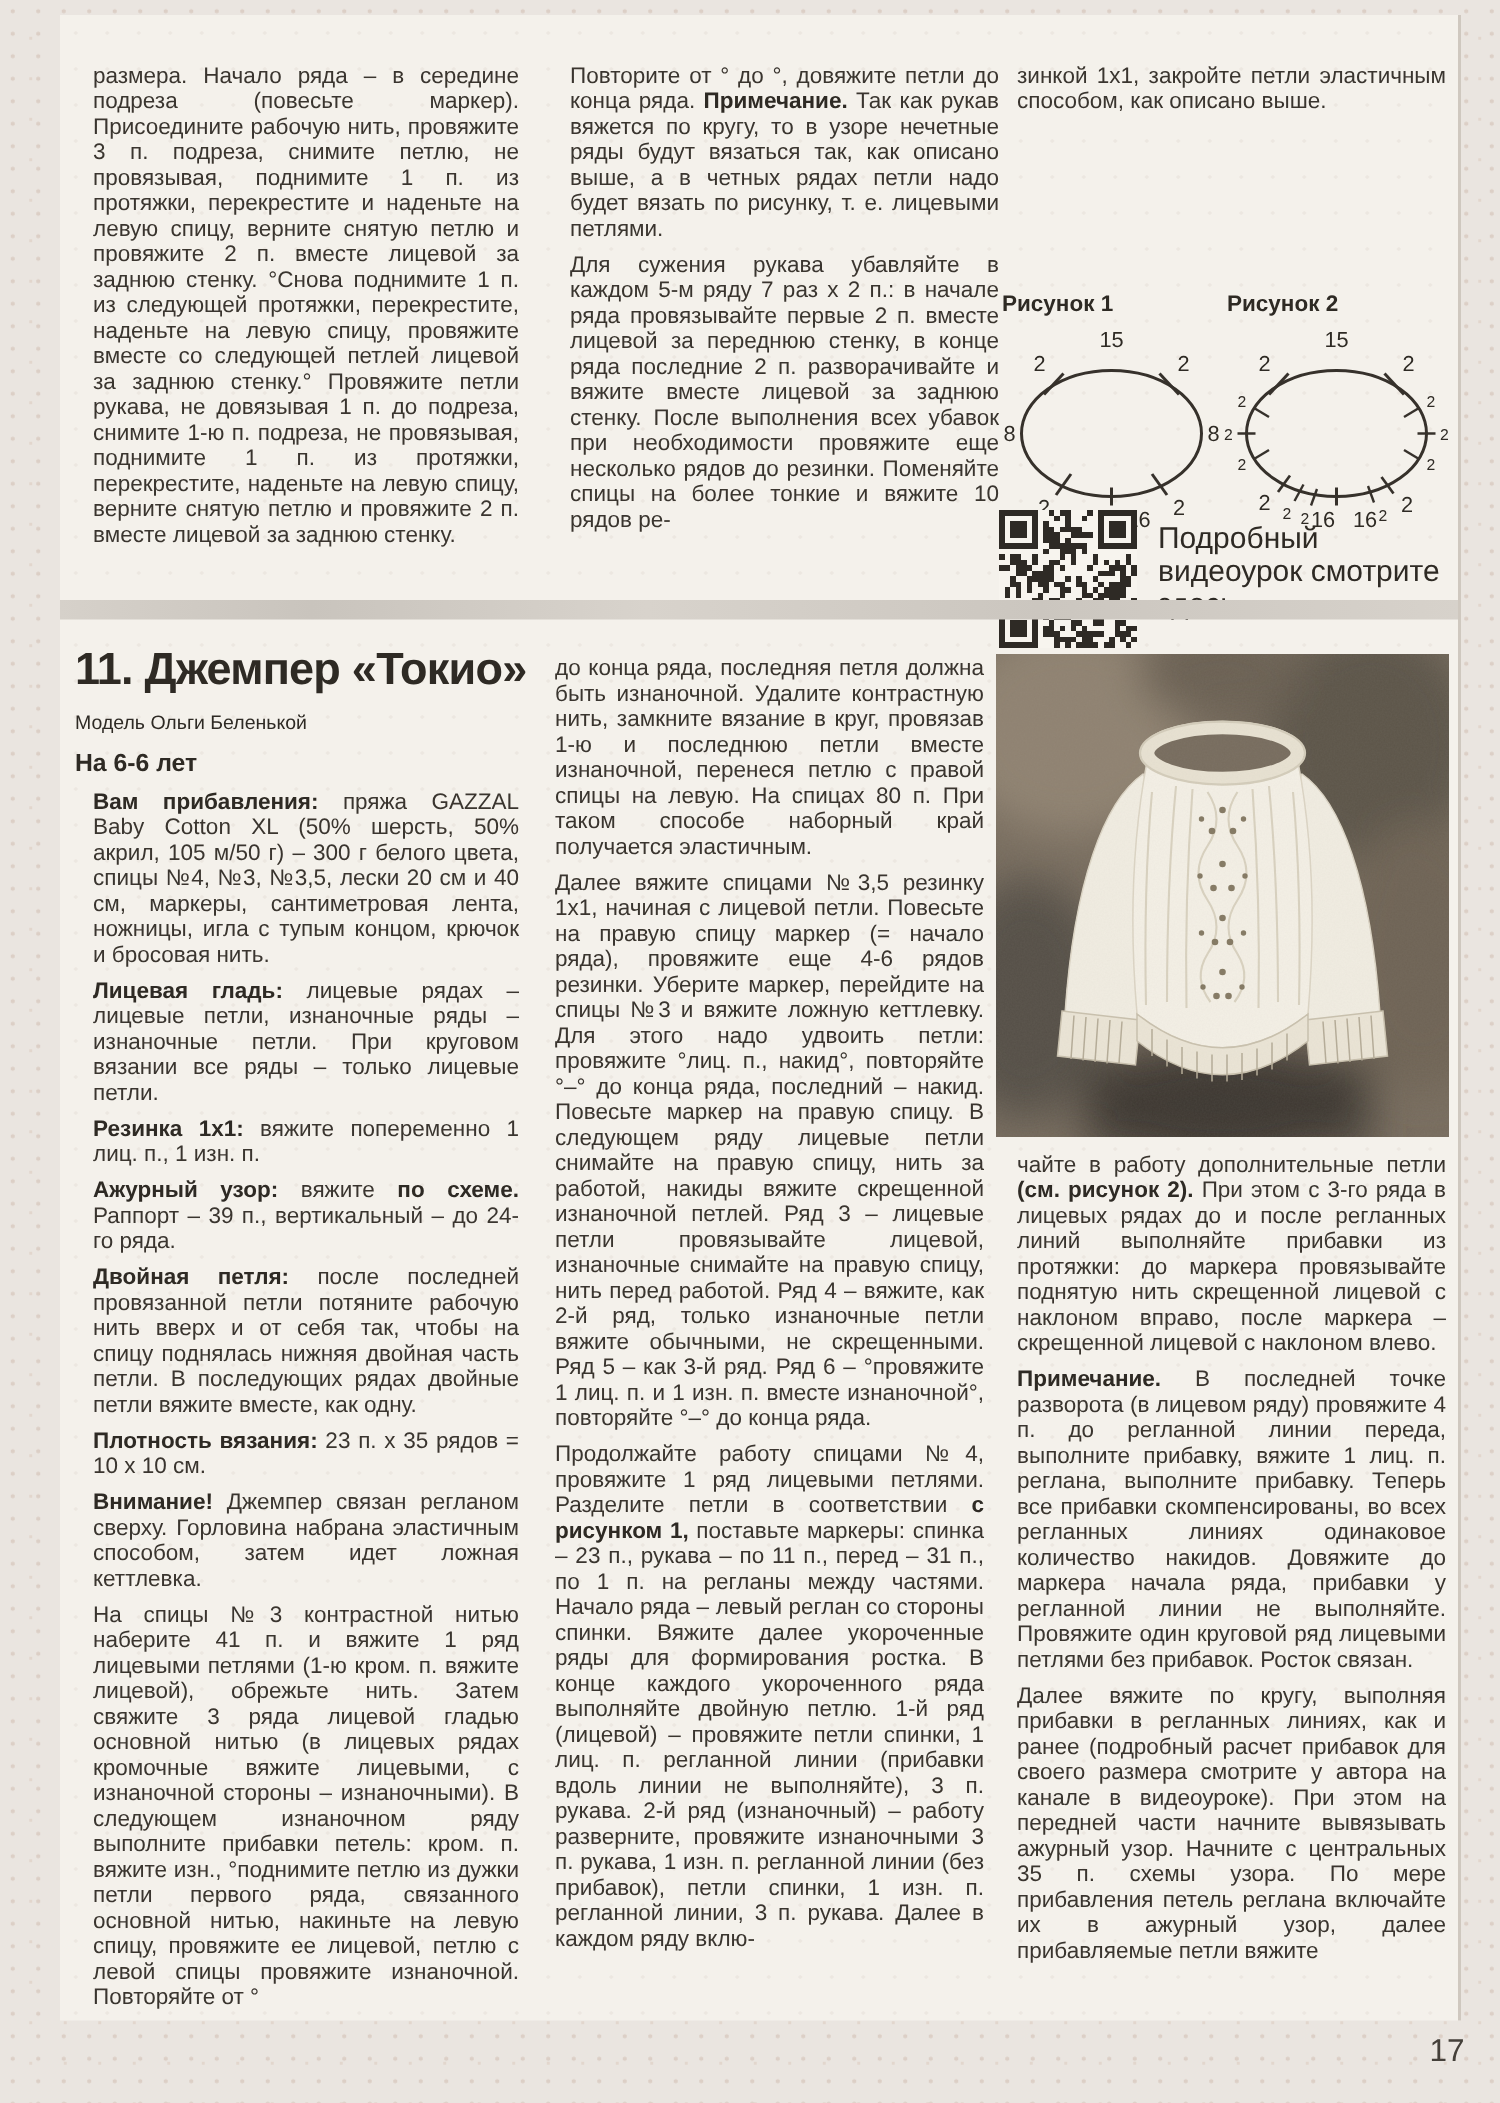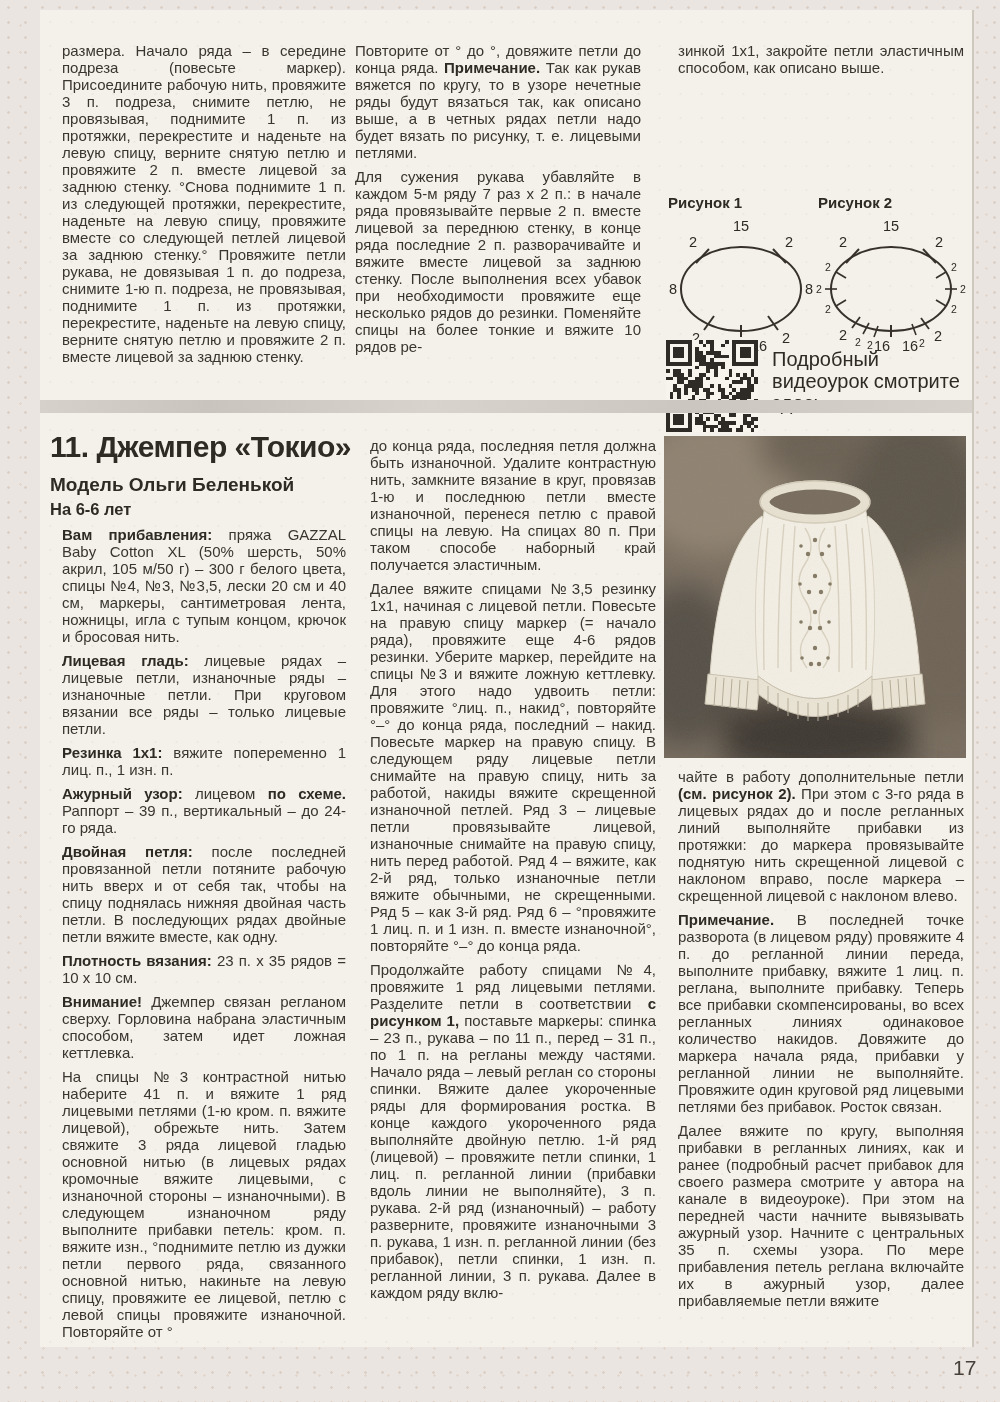--- a/index.html
+++ b/index.html
@@ -23,21 +23,21 @@
     overflow:hidden;
   }
   .col{position:absolute;}
   .para{margin:0 0 7px 12px;text-align:justify;font-size:15px;line-height:17px;}
   .para b{color:#2e2a24;}
   .divider{
     position:absolute;left:0;top:390px;width:932px;height:13px;
     background:linear-gradient(90deg,#d6d1ca,#c9c4bd 18%,#d8d3cc 42%,#cbc6bf 70%,#d7d2cb);
   }
   .s13-title{position:absolute;left:10px;top:420px;font-size:30px;font-weight:bold;color:#2e2a24;letter-spacing:-0.5px;}
-  .s13-model{position:absolute;left:10px;top:464px;font-size:19px;font-weight:bold;color:#2e2a24;}
+  .s13-model{position:absolute;left:10px;top:464px;font-size:13px;font-weight:normal;color:#2e2a24;}
   .s13-age{position:absolute;left:10px;top:490px;font-size:16.5px;font-weight:bold;color:#2e2a24;}
   .figrow{position:absolute;left:626px;top:184px;width:300px;display:flex;}
   .figblock{width:150px;}
   .figtitle{font-size:15px;font-weight:bold;color:#2e2a24;margin:0 0 2px 2px;}
   .figsvg text{font-family:"Liberation Sans",sans-serif;fill:#2e2a24;}
   .figsvg .big{font-size:14.5px;}
   .figsvg .small{font-size:10.5px;}
   .figsvg line,.figsvg ellipse{stroke:#36312b;fill:none;}
   .qrrow{position:absolute;left:626px;top:330px;width:300px;display:flex;align-items:flex-start;}
   .qrbox{width:92px;height:92px;flex:0 0 auto;}
@@ -46,21 +46,21 @@
   .pagenum{position:absolute;left:953px;top:1356px;font-size:21px;color:#45403a;}
 </style>
 </head>
 <body>
 
 <div class="panel">
 
   <div class="col" style="left:10px;top:32px;width:296px;">
       <p class="para"><span>размера. Начало ряда – в середине подреза (повесьте маркер). Присоедините рабочую нить, провяжите 3 п. подреза, снимите петлю, не провязывая, поднимите 1 п. из протяжки, перекрестите и наденьте на левую спицу, верните снятую петлю и провяжите 2 п. вместе лицевой за заднюю стенку. °Снова поднимите 1 п. из следующей протяжки, перекрестите, наденьте на левую спицу, провяжите вместе со следующей петлей лицевой за заднюю стенку.° Провяжите петли рукава, не довязывая 1 п. до подреза, снимите 1-ю п. подреза, не провязывая, поднимите 1 п. из протяжки, перекрестите, наденьте на левую спицу, верните снятую петлю и провяжите 2 п. вместе лицевой за заднюю стенку.</span></p>
     </div>
-  <div class="col" style="left:303px;top:32px;width:298px;">
+  <div class="col" style="left:328px;top:32px;width:298px;">
       <p class="para"><span>Повторите от ° до °, довяжите петли до конца ряда. </span><b>Примечание.</b><span> Так как рукав вяжется по кругу, то в узоре нечетные ряды будут вязаться так, как описано выше, а в четных рядах петли надо будет вязать по рисунку, т. е. лицевыми петлями.</span></p>
       <p class="para"><span>Для сужения рукава убавляйте в каждом 5-м ряду 7 раз х 2 п.: в начале ряда провязывайте первые 2 п. вместе лицевой за переднюю стенку, в конце ряда последние 2 п. разворачивайте и вяжите вместе лицевой за заднюю стенку. После выполнения всех убавок при необходимости провяжите еще несколько рядов до резинки. Поменяйте спицы на более тонкие и вяжите 10 рядов ре-</span></p>
     </div>
   <div class="col" style="left:626px;top:32px;width:298px;">
       <p class="para"><span>зинкой 1х1, закройте петли эластичным способом, как описано выше.</span></p>
     </div>
 
   <div class="figrow">
     <div class="figblock">
       <div class="figtitle">Рисунок 1</div>
@@ -338,21 +338,21 @@
   <div class="divider"></div>
 
   <div class="s13-title">11. Джемпер «Токио»</div>
   <div class="s13-model">Модель Ольги Беленькой</div>
   <div class="s13-age">На 6-6 лет</div>
 
   <div class="col" style="left:10px;top:516px;width:296px;">
       <p class="para"><b>Вам прибавления:</b><span> пряжа GAZZAL Baby Cotton XL (50% шерсть, 50% акрил, 105 м/50 г) – 300 г белого цвета, спицы №4, №3, №3,5, лески 20 см и 40 см, маркеры, сантиметровая лента, ножницы, игла с тупым концом, крючок и бросовая нить.</span></p>
       <p class="para"><b>Лицевая гладь:</b><span> лицевые рядах – лицевые петли, изнаночные ряды – изнаночные петли. При круговом вязании все ряды – только лицевые петли.</span></p>
       <p class="para"><b>Резинка 1х1:</b><span> вяжите попеременно 1 лиц. п., 1 изн. п.</span></p>
-      <p class="para"><b>Ажурный узор:</b><span> лицевом </span><b>по схеме.</b><span> Раппорт – 39 п., вертикальный – до 24-го ряда.</span></p>
+      <p class="para"><b>Ажурный узор:</b><span> вяжите </span><b>по схеме.</b><span> Раппорт – 39 п., вертикальный – до 24-го ряда.</span></p>
       <p class="para"><b>Двойная петля:</b><span> после последней провязанной петли потяните рабочую нить вверх и от себя так, чтобы на спицу поднялась нижняя двойная часть петли. В последующих рядах двойные петли вяжите вместе, как одну.</span></p>
       <p class="para"><b>Плотность вязания:</b><span> 23 п. х 35 рядов = 10 х 10 см.</span></p>
       <p class="para"><b>Внимание!</b><span> Джемпер связан регланом сверху. Горловина набрана эластичным способом, затем идет ложная кеттлевка.</span></p>
       <p class="para"><span>На спицы №3 контрастной нитью наберите 41 п. и вяжите 1 ряд лицевыми петлями (1-ю кром. п. вяжите лицевой), обрежьте нить. Затем свяжите 3 ряда лицевой гладью основной нитью (в лицевых рядах кромочные вяжите лицевыми, с изнаночной стороны – изнаночными). В следующем изнаночном ряду выполните прибавки петель: кром. п. вяжите изн., °поднимите петлю из дужки петли первого ряда, связанного основной нитью, накиньте на левую спицу, провяжите ее лицевой, петлю с левой спицы провяжите изнаночной. Повторяйте от °</span></p>
     </div>
   <div class="col" style="left:318px;top:427px;width:298px;">
       <p class="para"><span>до конца ряда, последняя петля должна быть изнаночной. Удалите контрастную нить, замкните вязание в круг, провязав 1-ю и последнюю петли вместе изнаночной, перенеся петлю с правой спицы на левую. На спицах 80 п. При таком способе наборный край получается эластичным.</span></p>
       <p class="para"><span>Далее вяжите спицами №3,5 резинку 1х1, начиная с лицевой петли. Повесьте на правую спицу маркер (= начало ряда), провяжите еще 4-6 рядов резинки. Уберите маркер, перейдите на спицы №3 и вяжите ложную кеттлевку. Для этого надо удвоить петли: провяжите °лиц. п., накид°, повторяйте °–° до конца ряда, последний – накид. Повесьте маркер на правую спицу. В следующем ряду лицевые петли снимайте на правую спицу, нить за работой, накиды вяжите скрещенной изнаночной петлей. Ряд 3 – лицевые петли провязывайте лицевой, изнаночные снимайте на правую спицу, нить перед работой. Ряд 4 – вяжите, как 2-й ряд, только изнаночные петли вяжите обычными, не скрещенными. Ряд 5 – как 3-й ряд. Ряд 6 – °провяжите 1 лиц. п. и 1 изн. п. вместе изнаночной°, повторяйте °–° до конца ряда.</span></p>
       <p class="para"><span>Продолжайте работу спицами №4, провяжите 1 ряд лицевыми петлями. Разделите петли в соответствии </span><b>с рисунком 1,</b><span> поставьте маркеры: спинка – 23 п., рукава – по 11 п., перед – 31 п., по 1 п. на регланы между частями. Начало ряда – левый реглан со стороны спинки. Вяжите далее укороченные ряды для формирования ростка. В конце каждого укороченного ряда выполняйте двойную петлю. 1-й ряд (лицевой) – провяжите петли спинки, 1 лиц. п. регланной линии (прибавки вдоль линии не выполняйте), 3 п. рукава. 2-й ряд (изнаночный) – работу разверните, провяжите изнаночными 3 п. рукава, 1 изн. п. регланной линии (без прибавок), петли спинки, 1 изн. п. регланной линии, 3 п. рукава. Далее в каждом ряду вклю-</span></p>
     </div>

